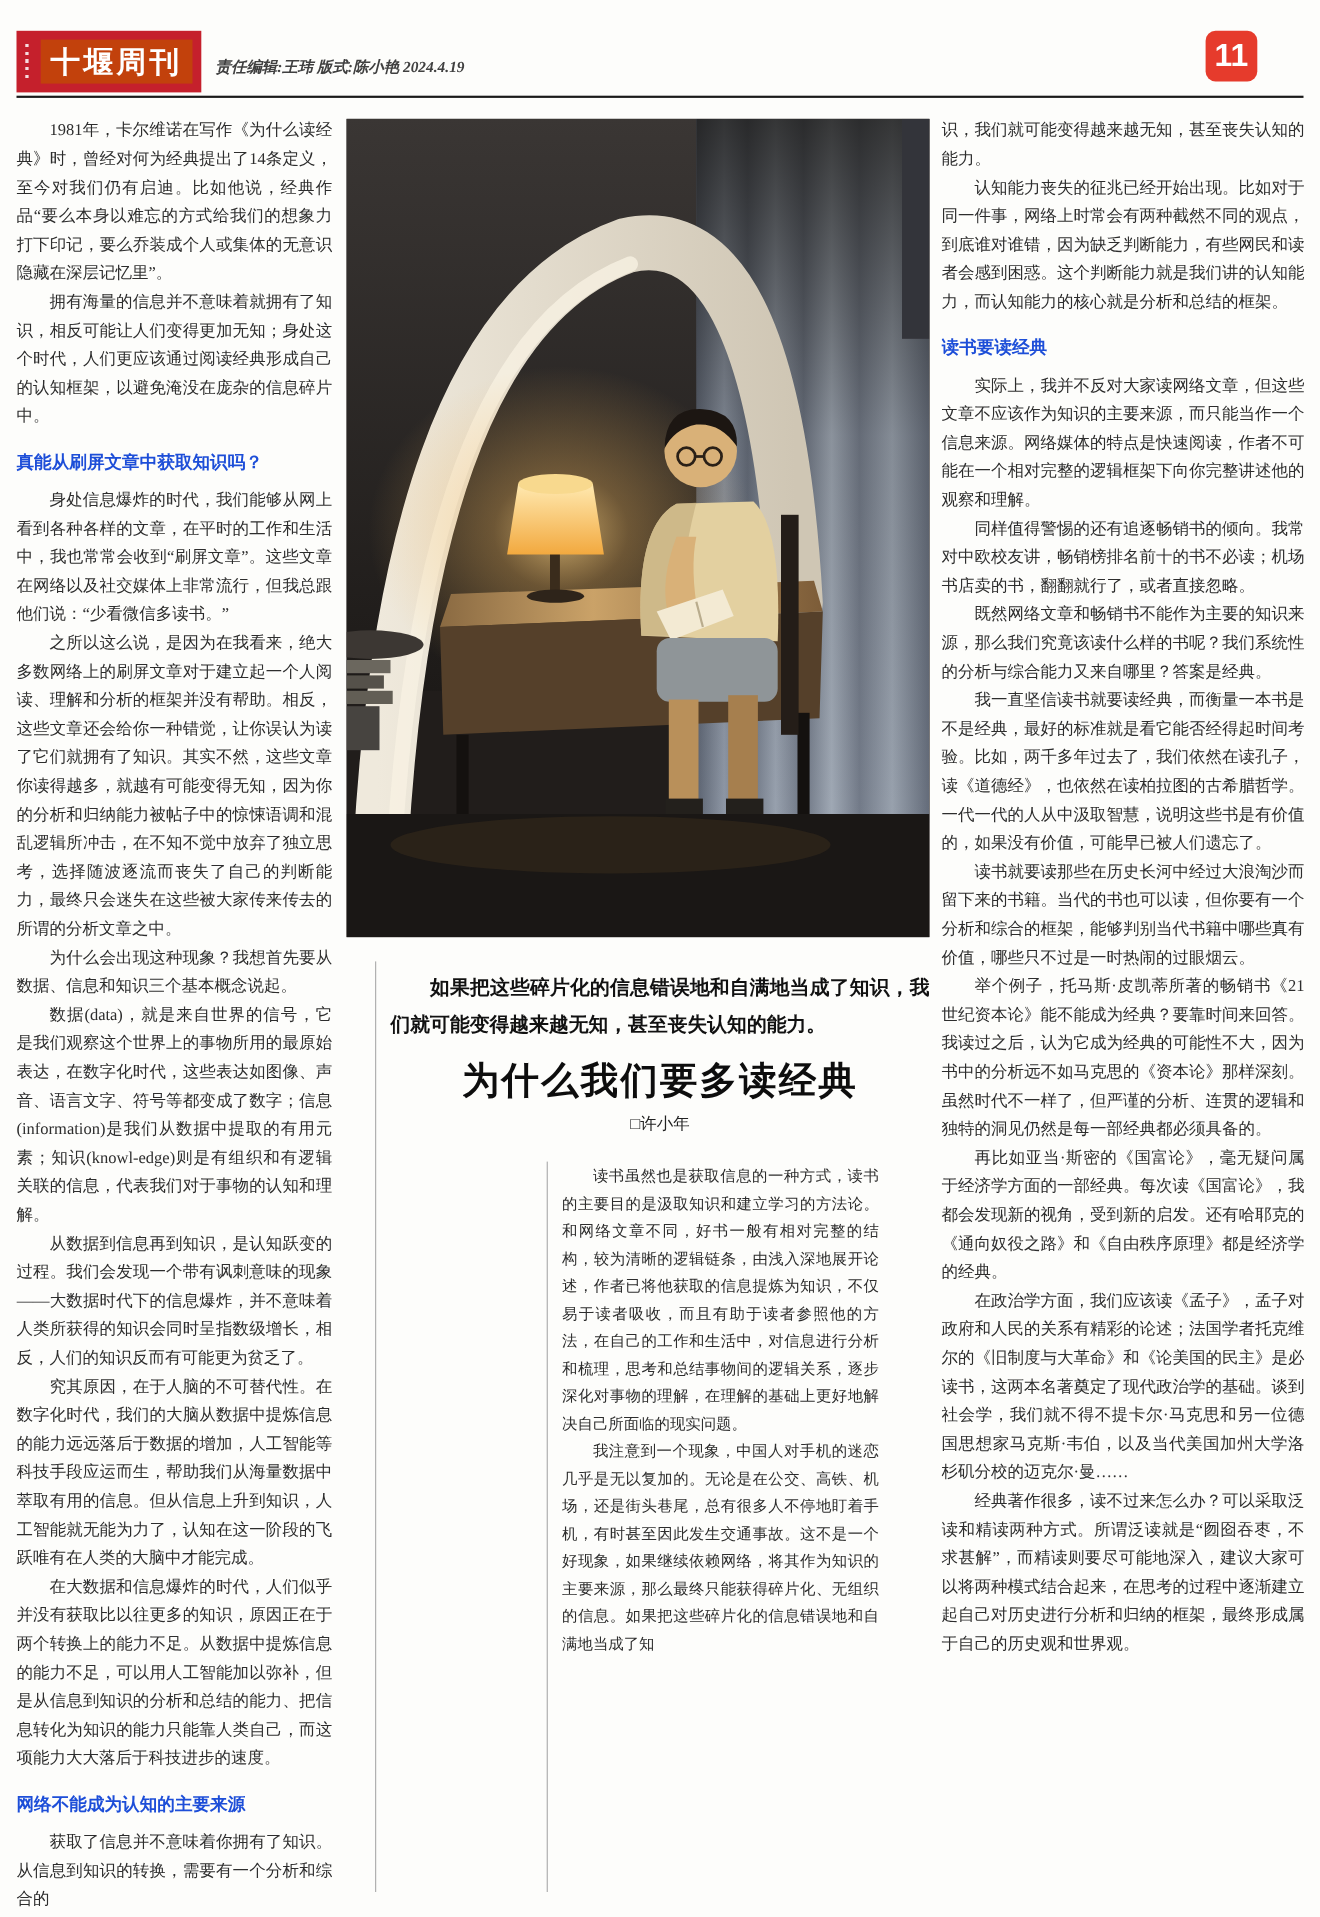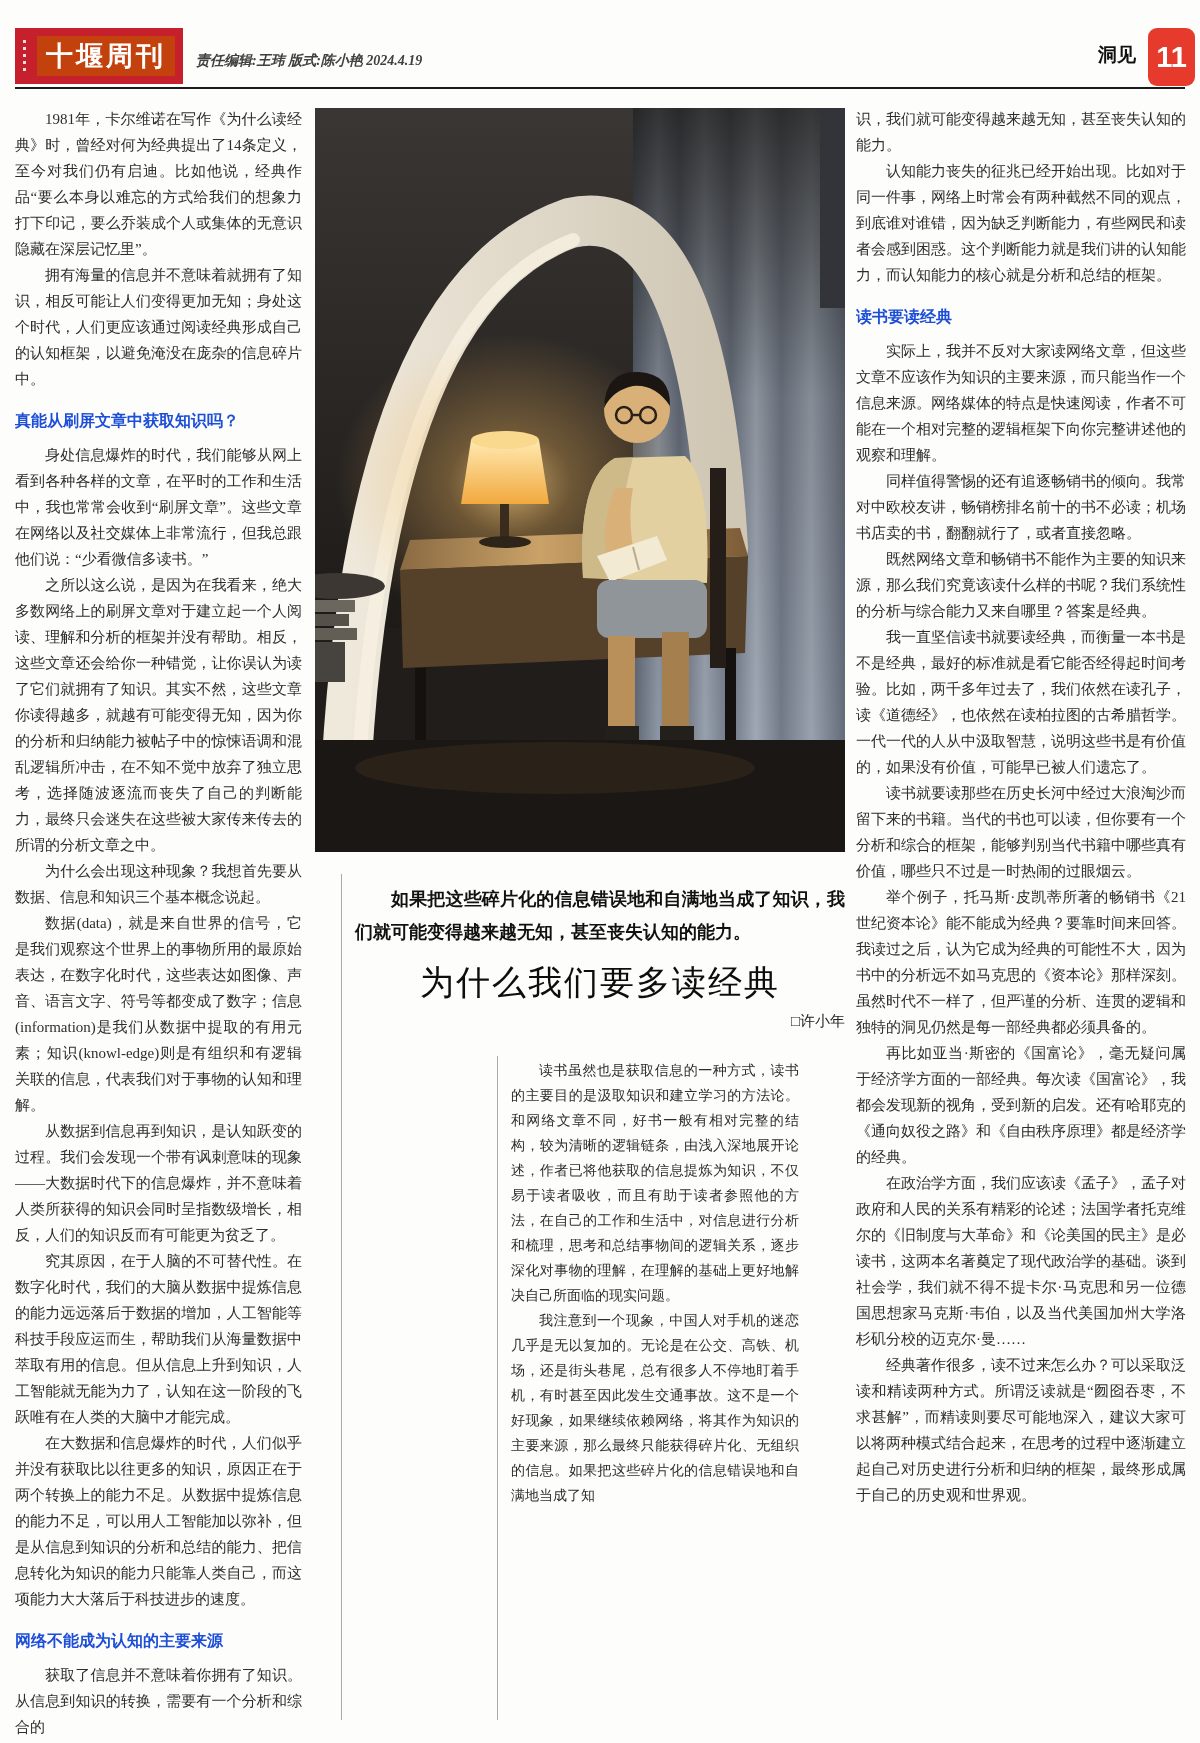--- a/index.html
+++ b/index.html
@@ -13,21 +13,21 @@
   .logo-inner{position:absolute;left:22px;top:8px;right:8px;bottom:8px;background:#c2410c;
     display:flex;align-items:center;justify-content:center;}
   .logo-text{color:#ffffff;font-size:27px;font-weight:bold;letter-spacing:3px;
     font-family:"Liberation Serif",serif;white-space:nowrap;}
   .logo-marks{position:absolute;left:8px;top:12px;width:3px;height:32px;
     background:repeating-linear-gradient(#ffffff 0 3px,transparent 3px 7px);opacity:.85;}
   .meta-line{position:absolute;left:196px;top:52px;font-size:14px;font-weight:bold;
     font-style:italic;color:#404040;font-family:"Liberation Serif",serif;text-align:right;}
   .section-label{position:absolute;left:1098px;top:42px;font-size:19px;font-weight:bold;color:#111;
     font-family:"Liberation Sans",sans-serif;}
-  .page-badge{position:absolute;left:1148px;top:28px;width:47px;height:58px;background:#e63b2c;
+  .page-badge{position:absolute;left:1096px;top:28px;width:47px;height:46px;background:#e63b2c;
     border-radius:9px;display:flex;align-items:center;justify-content:center;}
   .page-badge span{color:#fff;font-size:29px;font-weight:bold;font-family:"Liberation Sans",sans-serif;}
   .header-rule{position:absolute;left:15px;top:87px;width:1170px;height:2px;background:#1a1a1a;}
   
   .col{position:absolute;overflow:hidden;text-align:justify;}
   .col p{margin:0;text-indent:2em;}
   .col p.noindent{text-indent:0;}
   .col h3{margin:16px 0 8px 0;font-size:16px;color:#1d4ed8;
     font-family:"Liberation Sans","DejaVu Sans",sans-serif;text-indent:0;text-align:left;}
   .col-left  {left:15px; top:106px; width:287px;height:1634px;font-size:15px;line-height:26px;}
@@ -36,23 +36,23 @@
   .vrule{position:absolute;width:1px;background:#a9a9a9;}
   .vrule-a{left:341px;top:874px;height:846px;}
   .vrule-b{left:497px;top:1056px;height:664px;}
   
   .photo{position:absolute;left:315px;top:108px;width:530px;height:744px;background:#201c1a;overflow:hidden;}
   .photo svg{display:block;}
   
   .caption-block{position:absolute;left:355px;top:884px;width:490px;}
   .caption{font-size:18px;line-height:33px;font-weight:bold;color:#111;text-align:justify;text-indent:2em;
     font-family:Liberation Mono, monospace;margin:0;}
-  .art-title{margin:10px 0 0 0;text-align:center;font-size:34px;font-weight:normal;color:#0d0d0d;
+  .art-title{margin:10px 0 0 0;text-align:center;font-size:34px;font-weight:bold;color:#0d0d0d;
     letter-spacing:2px;font-family:"Liberation Serif","DejaVu Serif",serif;}
-  .art-author{margin:6px 0 0 0;text-align:right;font-size:15px;color:#222;}
+  .art-author{margin:6px 0 0 0;text-align:center;font-size:15px;color:#222;}
 </style>
 </head>
 <body>
 
 <div class="page">
 
   <div class="logo">
     <div class="logo-marks"></div>
     <div class="logo-inner">
       <span class="logo-text">十堰周刊</span>

